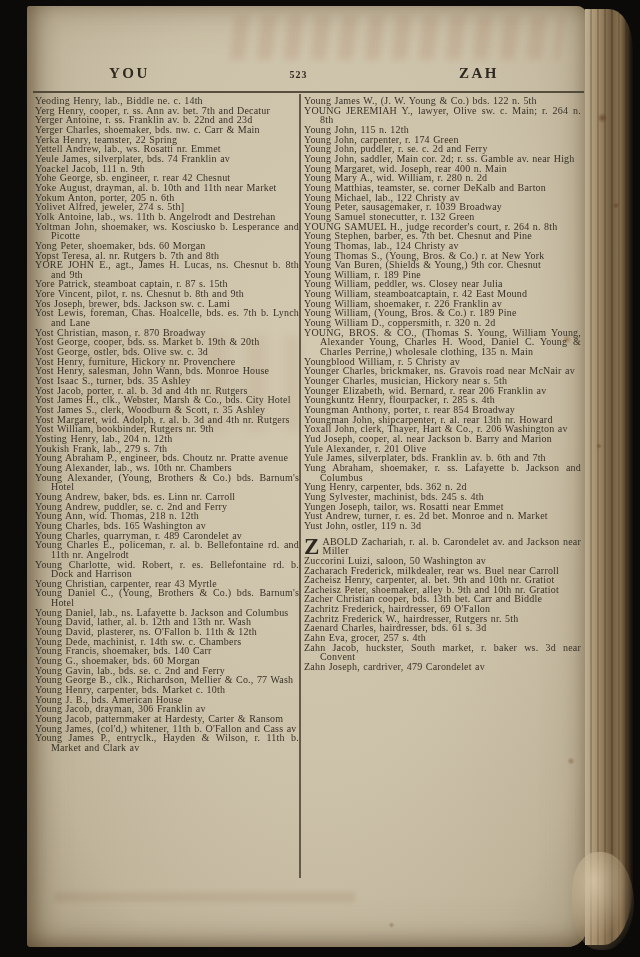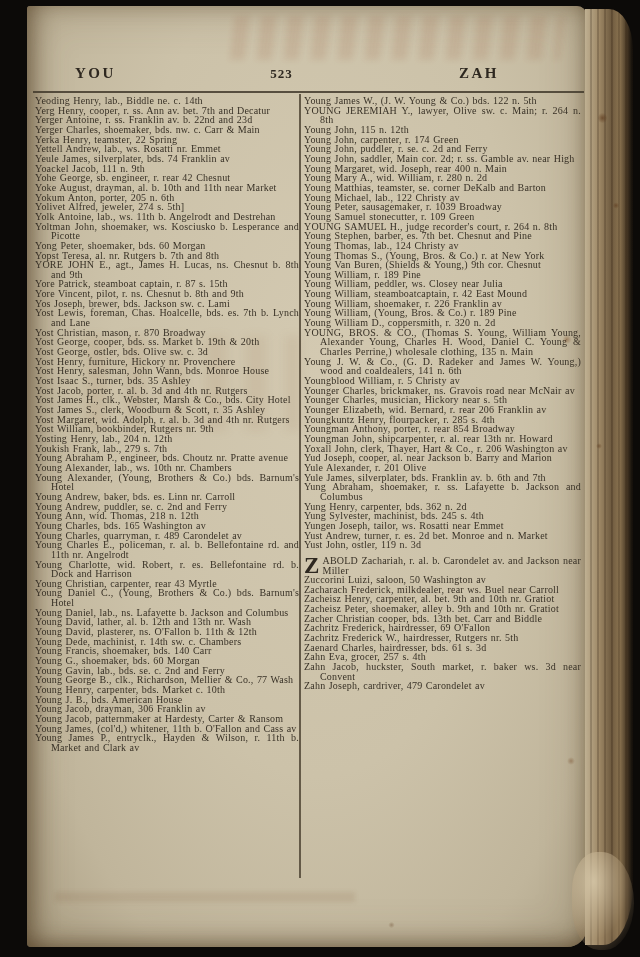--- a/index.html
+++ b/index.html
@@ -30,23 +30,23 @@
     background:radial-gradient(ellipse at 35% 30%, rgba(214,199,168,.85) 0%, rgba(160,135,100,.35) 60%, rgba(0,0,0,0) 85%);
     border-radius:45% 60% 55% 50%;
   }
   .header{
     position:absolute;left:0;top:59px;width:560px;
     display:flex;justify-content:space-between;align-items:baseline;
     padding:0;box-sizing:border-box;
     color:#2e2820;font-weight:bold;
   }
   .guide{font-size:15px;letter-spacing:2.5px;}
-  .guide.left{margin-left:48px;}
+  .guide.left{margin-left:82px;}
   .guide.right{margin-right:88px;}
-  .pageno{font-size:13px;letter-spacing:1px;transform:translateX(-6px);}
+  .pageno{font-size:10px;letter-spacing:1px;transform:translateX(-6px);}
   .rule{position:absolute;left:6px;top:85px;width:551px;height:2px;background:#42392b;opacity:.85;}
   .divider{position:absolute;left:272px;top:88px;width:1.5px;height:784px;background:#4a4030;opacity:.8;}
   .col{
     position:absolute;top:90px;color:#383126;
     font-size:10px;line-height:9.65px;letter-spacing:.2px;word-spacing:.7px;
   }
   .col-left{left:8px;width:264px;}
   .col-right{left:277px;width:277px;}
   .entry{
     text-align:justify;
@@ -166,34 +166,33 @@
         <div class="entry">YOUNG JEREMIAH Y., lawyer, Olive sw. c. Main; r. 264 n. 8th</div>
         <div class="entry">Young John, 115 n. 12th</div>
         <div class="entry">Young John, carpenter, r. 174 Green</div>
         <div class="entry">Young John, puddler, r. se. c. 2d and Ferry</div>
         <div class="entry">Young John, saddler, Main cor. 2d; r. ss. Gamble av. near High</div>
         <div class="entry">Young Margaret, wid. Joseph, rear 400 n. Main</div>
         <div class="entry">Young Mary A., wid. William, r. 280 n. 2d</div>
         <div class="entry">Young Matthias, teamster, se. corner DeKalb and Barton</div>
         <div class="entry">Young Michael, lab., 122 Christy av</div>
         <div class="entry">Young Peter, sausagemaker, r. 1039 Broadway</div>
-        <div class="entry">Young Samuel stonecutter, r. 109 Green</div>
+        <div class="entry">Young Samuel stonecutter, r. 132 Green</div>
         <div class="entry">YOUNG SAMUEL H., judge recorder's court, r. 264 n. 8th</div>
         <div class="entry">Young Stephen, barber, es. 7th bet. Chesnut and Pine</div>
         <div class="entry">Young Thomas, lab., 124 Christy av</div>
         <div class="entry">Young Thomas S., (Young, Bros. &amp; Co.) r. at New York</div>
         <div class="entry">Young Van Buren, (Shields &amp; Young,) 9th cor. Chesnut</div>
         <div class="entry">Young William, r. 189 Pine</div>
         <div class="entry">Young William, peddler, ws. Closey near Julia</div>
         <div class="entry">Young William, steamboatcaptain, r. 42 East Mound</div>
         <div class="entry">Young William, shoemaker, r. 226 Franklin av</div>
         <div class="entry">Young William, (Young, Bros. &amp; Co.) r. 189 Pine</div>
         <div class="entry">Young William D., coppersmith, r. 320 n. 2d</div>
         <div class="entry">YOUNG, BROS. &amp; CO., (Thomas S. Young, William Young, Alexander Young, Charles H. Wood, Daniel C. Young &amp; Charles Perrine,) wholesale clothing, 135 n. Main</div>
-        <div class="entry">Young J. W. &amp; Co., (G. D. Radeker and James W. Young,) wood and coaldealers, 141 n. 6th</div>
         <div class="entry">Youngblood William, r. 5 Christy av</div>
         <div class="entry">Younger Charles, brickmaker, ns. Gravois road near McNair av</div>
         <div class="entry">Younger Charles, musician, Hickory near s. 5th</div>
         <div class="entry">Younger Elizabeth, wid. Bernard, r. rear 206 Franklin av</div>
         <div class="entry">Youngkuntz Henry, flourpacker, r. 285 s. 4th</div>
         <div class="entry">Youngman Anthony, porter, r. rear 854 Broadway</div>
         <div class="entry">Youngman John, shipcarpenter, r. al. rear 13th nr. Howard</div>
         <div class="entry">Yoxall John, clerk, Thayer, Hart &amp; Co., r. 206 Washington av</div>
         <div class="entry">Yud Joseph, cooper, al. near Jackson b. Barry and Marion</div>
         <div class="entry">Yule Alexander, r. 201 Olive</div>

